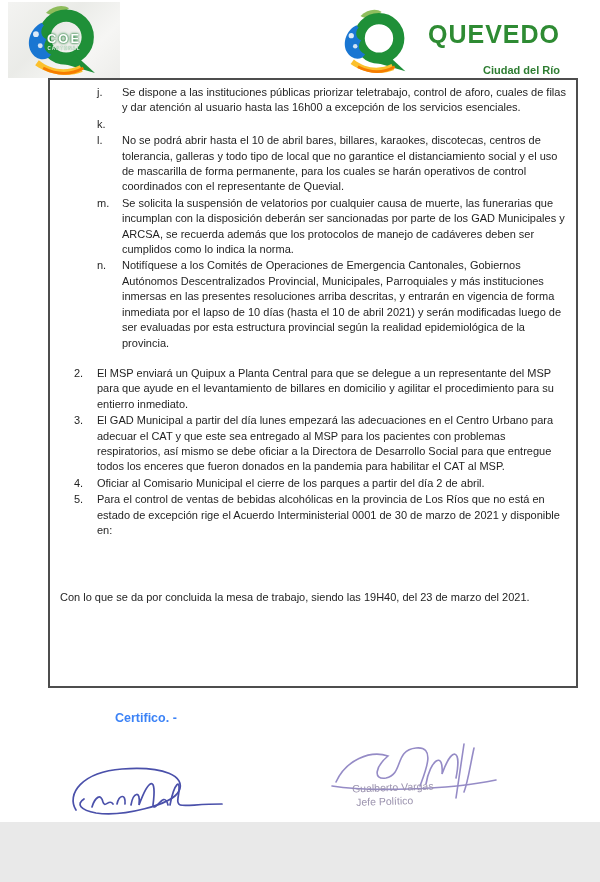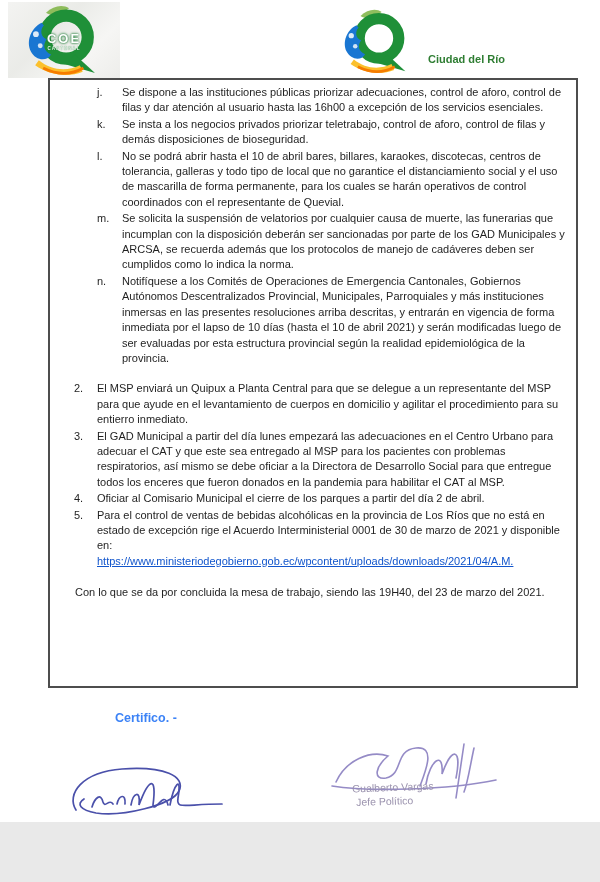--- a/index.html
+++ b/index.html
@@ -33,21 +33,21 @@
   }
   .li{display:flex;margin-bottom:1px;}
   .li .marker{flex:none;text-align:left;}
   .lettered{padding-left:47px;}
   .lettered .marker{width:25px;}
   .numbered{padding-left:24px;}
   .numbered .marker{width:23px;}
   .li .text{flex:1;}
   .list-gap{height:14px;}
   .doc-link{display:block;color:#1155cc;text-decoration:underline;word-break:break-all;}
-  .closing{margin-top:16px;padding-left:25px;padding-right:4px;}
+  .closing{margin-top:36px;padding-left:10px;padding-right:4px;}
   
   .certify{position:absolute;left:115px;top:711px;font-weight:bold;font-size:12.5px;color:#3b82f6;}
   .sig-left-svg{position:absolute;left:60px;top:760px;}
   .sig-left-name{position:absolute;left:92px;top:834px;font-size:12px;color:#3a3a3a;}
   .sig-right-svg{position:absolute;left:328px;top:740px;}
   .sig-right-name{position:absolute;left:352px;top:781px;font-size:10.5px;color:#9b93ae;transform:rotate(-2deg);}
   .sig-right-title{position:absolute;left:356px;top:795px;font-size:10.5px;color:#9b93ae;transform:rotate(-2deg);}
   
   .footer-titles{position:absolute;left:40px;top:845px;font-weight:bold;font-size:13.3px;color:#0f766e;white-space:nowrap;}
   .footer-titles .sep{display:inline-block;width:14px;}
@@ -78,66 +78,66 @@
       <path d="M30 12 C40 2 54 0 62 6 C52 15 39 18 30 12 Z" fill="#7cb342" opacity="0.85"></path>
       <circle cx="58" cy="46" r="30" fill="none" stroke="#1f9038" stroke-width="17"></circle>
       <path d="M70 70 L98 96 L58 84 Z" fill="#1f9038"></path>
       <path d="M24 26 C9 33 2 52 9 66 C15 78 31 81 37 70 C27 66 25 57 31 49 C23 47 21 36 27 30 Z" fill="#1976d2"></path>
       <circle cx="16" cy="42" r="4" fill="#ffffff" opacity="0.85"></circle>
       <circle cx="22" cy="58" r="3.4" fill="#ffffff" opacity="0.8"></circle>
       <path d="M20 78 C37 92 59 94 77 85 L81 94 C60 103 33 98 15 85 Z" fill="#fbc02d"></path>
       <path d="M26 89 C46 99 66 98 82 89" stroke="#f57c00" stroke-width="4" fill="none"></path>
     </svg>
     <div class="wordmark">
+      <div class="brand-name">QUEVEDO</div>
       <div class="brand-tagline">Ciudad del Río</div>
     </div>
   </div>
 
   <div class="doc-box">
 
     <div class="li lettered">
       <span class="marker">j.</span>
-      <span class="text">Se dispone a las instituciones públicas priorizar adecuaciones, control de aforo, control de filas y dar atención al usuario hasta las 16h00 a excepción de los servicios esenciales.</span>
+      <span class="text">Se dispone a las instituciones públicas priorizar teletrabajo, control de aforo, cuales de filas y dar atención al usuario hasta las 16h00 a excepción de los servicios esenciales.</span>
     </div>
     <div class="li lettered">
       <span class="marker">k.</span>
-      <span class="text">Se insta a los negocios privados priorizar teletrabajo, control de aforo, control de filas y demás disposiciones de bioseguridad.</span>
     </div>
     <div class="li lettered">
       <span class="marker">l.</span>
       <span class="text">No se podrá abrir hasta el 10 de abril bares, billares, karaokes, discotecas, centros de tolerancia, galleras y todo tipo de local que no garantice el distanciamiento social y el uso de mascarilla de forma permanente, para los cuales se harán operativos de control coordinados con el representante de Quevial.</span>
     </div>
     <div class="li lettered">
       <span class="marker">m.</span>
       <span class="text">Se solicita la suspensión de velatorios por cualquier causa de muerte, las funerarias que incumplan con la disposición deberán ser sancionadas por parte de los GAD Municipales y ARCSA, se recuerda además que los protocolos de manejo de cadáveres deben ser cumplidos como lo indica la norma.</span>
     </div>
     <div class="li lettered">
       <span class="marker">n.</span>
       <span class="text">Notifíquese a los Comités de Operaciones de Emergencia Cantonales, Gobiernos Autónomos Descentralizados Provincial, Municipales, Parroquiales y más instituciones inmersas en las presentes resoluciones arriba descritas, y entrarán en vigencia de forma inmediata por el lapso de 10 días (hasta el 10 de abril 2021) y serán modificadas luego de ser evaluadas por esta estructura provincial según la realidad epidemiológica de la provincia.</span>
     </div>
 
     <div class="list-gap"></div>
 
     <div class="li numbered">
       <span class="marker">2.</span>
-      <span class="text">El MSP enviará un Quipux a Planta Central para que se delegue a un representante del MSP para que ayude en el levantamiento de cuerpos en domicilio y agilitar el procedimiento para su entierro inmediato.</span>
+      <span class="text">El MSP enviará un Quipux a Planta Central para que se delegue a un representante del MSP para que ayude en el levantamiento de billares en domicilio y agilitar el procedimiento para su entierro inmediato.</span>
     </div>
     <div class="li numbered">
       <span class="marker">3.</span>
       <span class="text">El GAD Municipal a partir del día lunes empezará las adecuaciones en el Centro Urbano para adecuar el CAT y que este sea entregado al MSP para los pacientes con problemas respiratorios, así mismo se debe oficiar a la Directora de Desarrollo Social para que entregue todos los enceres que fueron donados en la pandemia para habilitar el CAT al MSP.</span>
     </div>
     <div class="li numbered">
       <span class="marker">4.</span>
       <span class="text">Oficiar al Comisario Municipal el cierre de los parques a partir del día 2 de abril.</span>
     </div>
     <div class="li numbered">
       <span class="marker">5.</span>
       <span class="text">
         <span>Para el control de ventas de bebidas alcohólicas en la provincia de Los Ríos que no está en estado de excepción rige el Acuerdo Interministerial 0001 de 30 de marzo de 2021 y disponible en:</span>
-        <a href="#" class="doc-link"><span>https://www.ministeriodegobierno.gob.ec/wpcontent/uploads/downloads/2021/04/A.M.</span><br>
+        <a href="#" class="doc-link"><br>
         </a>
       </span>
     </div>
 
     <div class="closing">Con lo que se da por concluida la mesa de trabajo, siendo las 19H40, del 23 de marzo del 2021.</div>
   </div>
 
   <div class="certify">Certifico. -</div>
 
   <svg class="sig-left-svg" width="170" height="74" viewBox="0 0 170 74">

